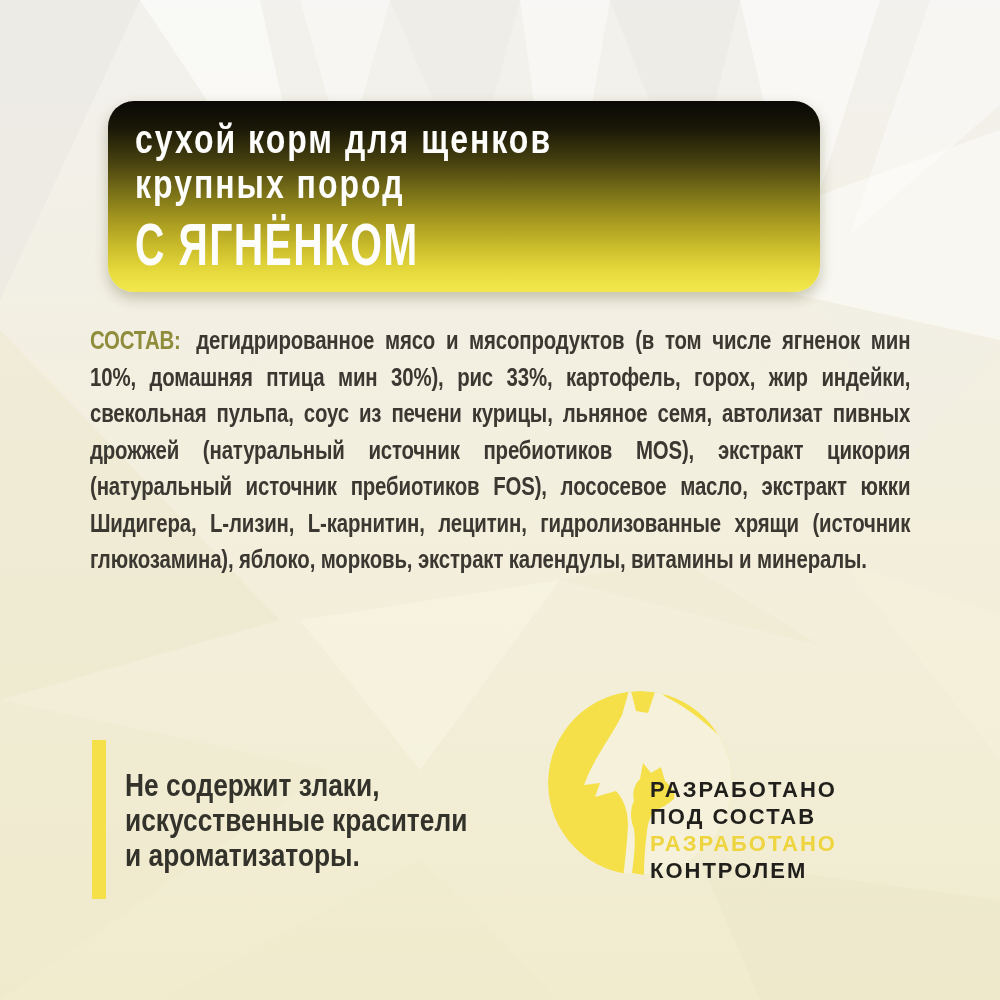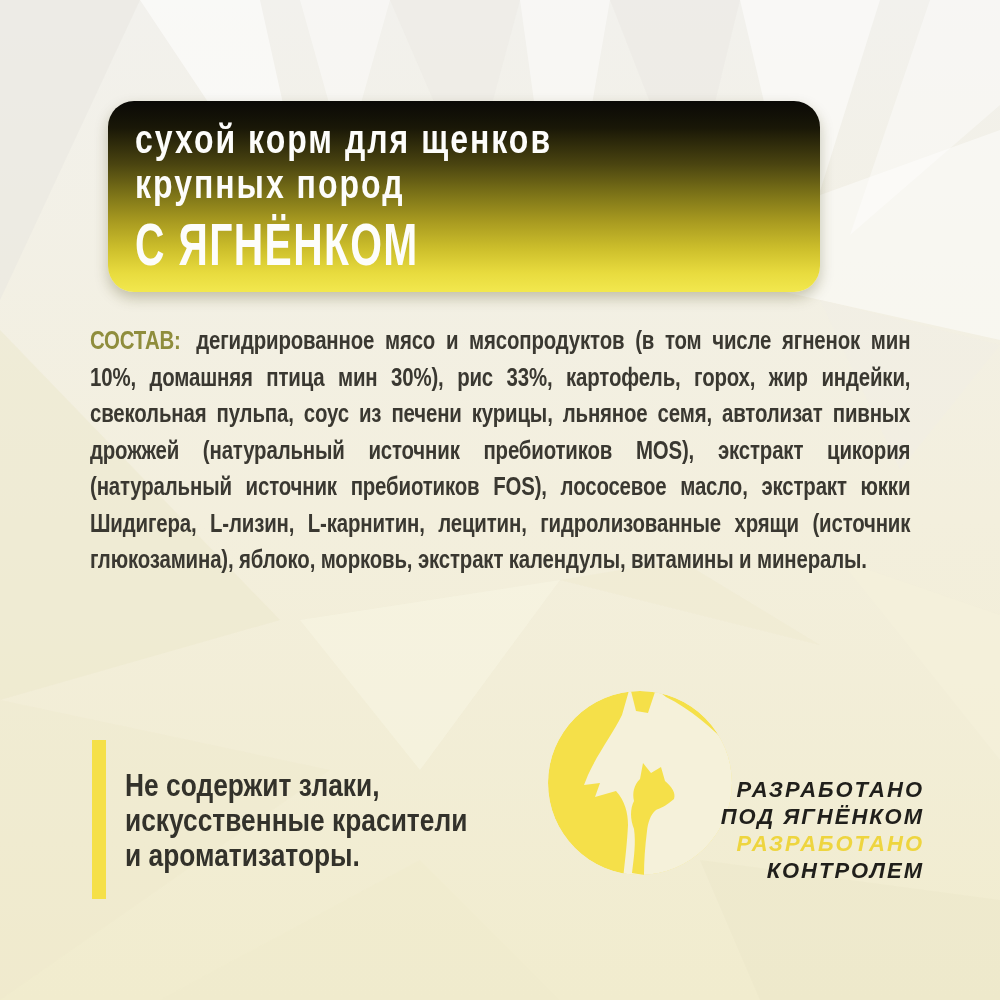--- a/index.html
+++ b/index.html
@@ -46,23 +46,23 @@
     position:absolute;left:125px;top:768px;width:430px;
     font-size:31px;line-height:35px;font-weight:bold;color:#33322b;
     transform:scaleX(.85);transform-origin:0 0;white-space:nowrap;
   }
 
   
   .logo{position:absolute;left:548px;top:691px;width:184px;height:184px;display:block;}
   .logo-circle{fill:var(--accent-yellow);}
   .logo-cut{fill:#f5f1da;}
   .vet{
-    position:absolute;left:650px;top:776px;width:230px;text-align:right;
-    font-size:22px;line-height:27px;font-weight:bold;font-style:italic;
-    letter-spacing:2px;color:#201f1b;white-space:nowrap;margin-left:44px;
+    position:absolute;left:650px;top:776px;width:230px;text-align:left;
+    font-size:22px;line-height:27px;font-weight:bold;
+    letter-spacing:2px;color:#201f1b;white-space:nowrap;
   }
   .vet .hl{color:var(--highlight-text-yellow);}
 </style>
 </head>
 <body>
 
 <div class="stage">
 
   <svg class="bg" viewBox="0 0 1000 1000" aria-hidden="true">
     <polygon points="0,0 140,0 0,300" fill="#e8e6e0" opacity=".5"></polygon>
@@ -136,18 +136,18 @@
         C124,96 128,102 126,108
         L121,112
         C116,116 112,117 108,119
         C102,124 100,132 99,140
         C97,156 96,170 96,184 Z"></path>
     </g>
   </svg>
 
   <div class="vet">
     <div>РАЗРАБОТАНО</div>
-    <div>ПОД ЯГНЁНКОМ</div>
+    <div>ПОД СОСТАВ</div>
     <div class="hl">РАЗРАБОТАНО</div>
     <div>КОНТРОЛЕМ</div>
   </div>
 
 </div>
 
 </body></html>

